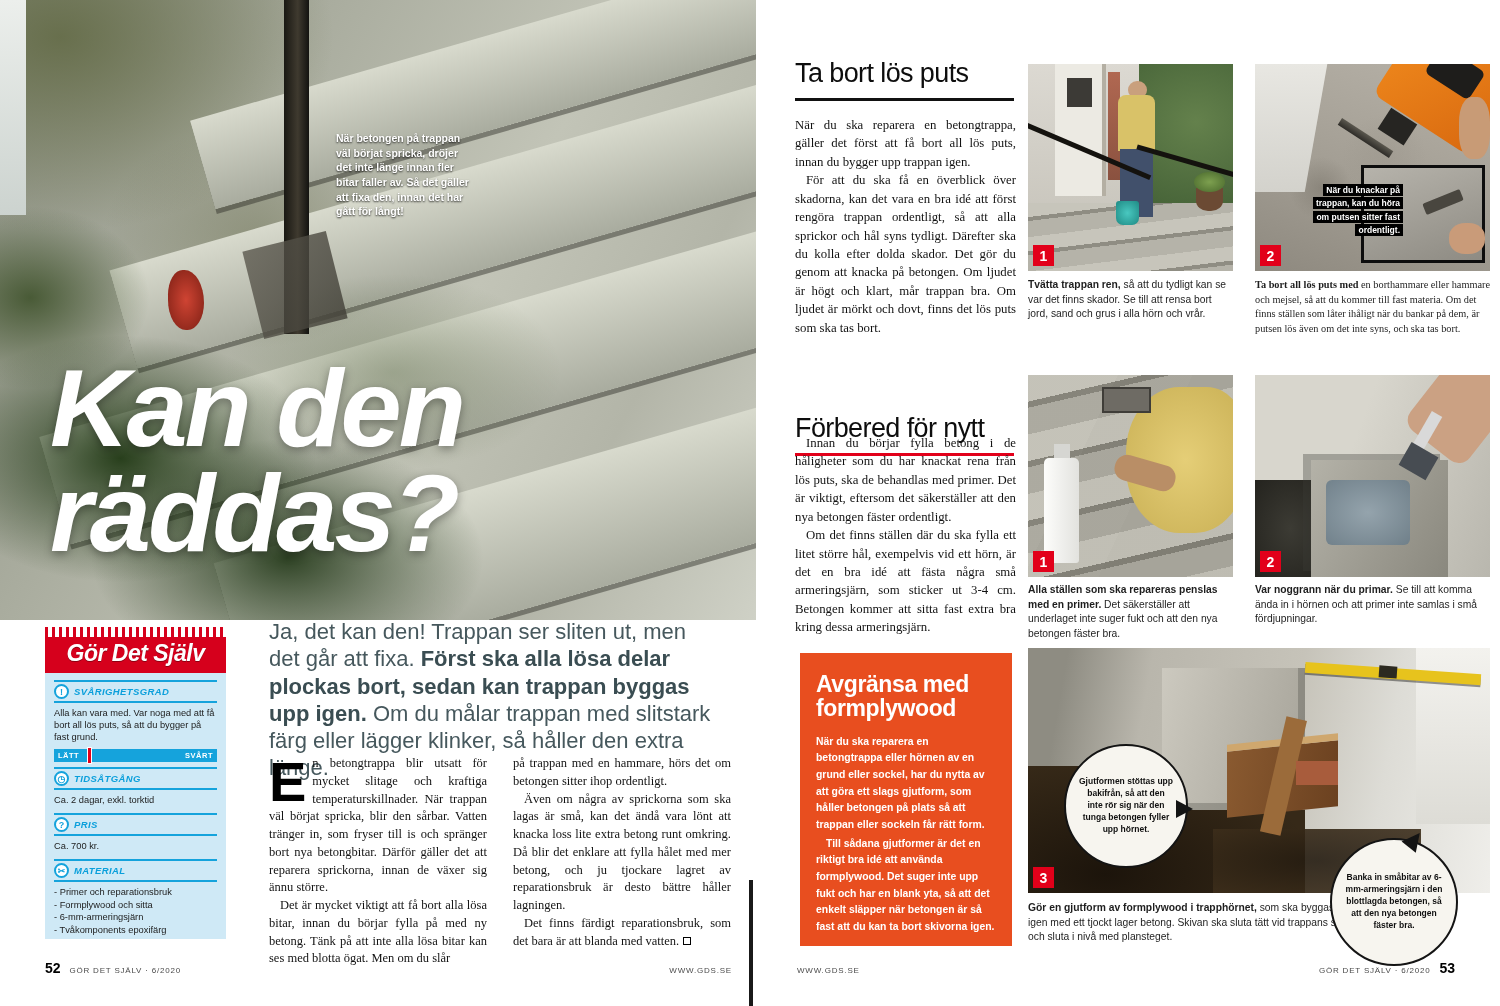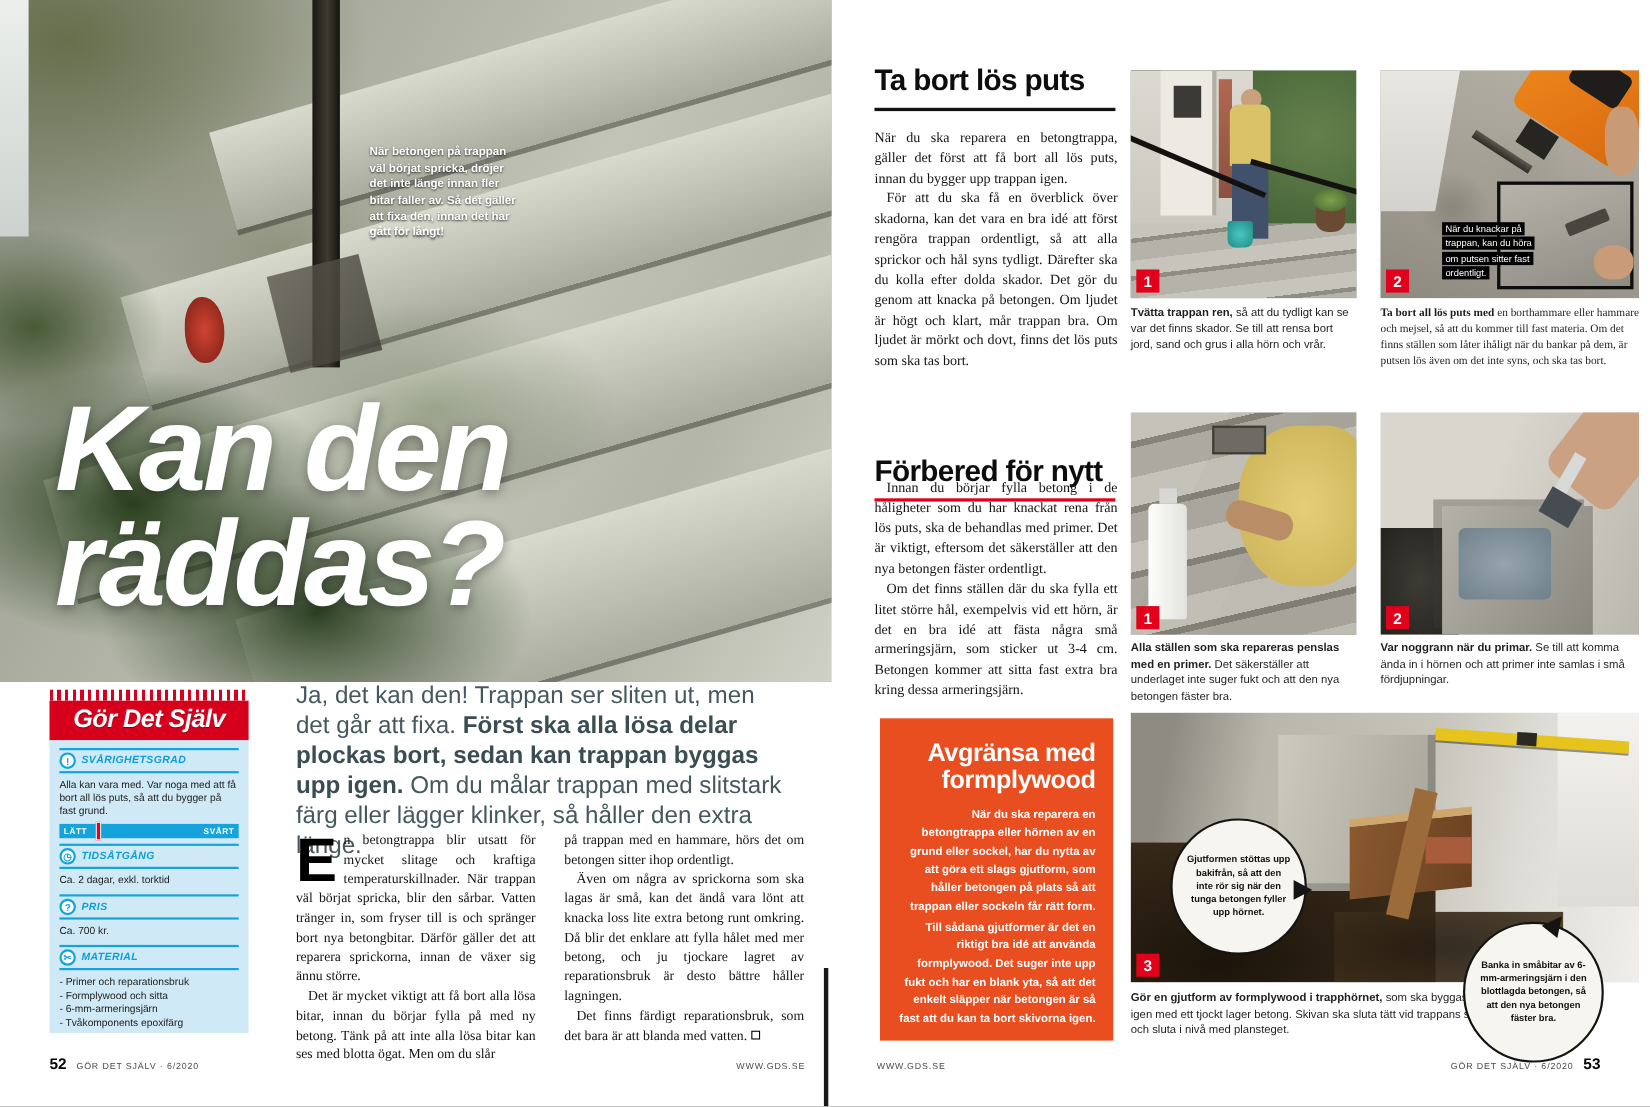--- a/index.html
+++ b/index.html
@@ -62,21 +62,21 @@
 
   
   .footer { top:959px; display:flex; justify-content:space-between; align-items:baseline; }
   .footer-l { left:45px;  width:687px; }
   .footer-r { left:797px; width:658px; }
   .pgnum { font-weight:bold; font-size:14px; color:#000; }
   .mag { font-size:8px; color:#4a4a4a; letter-spacing:.8px; }
   .gutter { left:749px; top:880px; width:4px; height:126px; background:#191919; }
 
   
-  .sec-h { width:219px; font-size:27px; font-weight:bold; letter-spacing:-.6px; color:#0d0d0d; padding-bottom:9px; }
+  .sec-h { width:219px; font-size:27px; font-weight:normal; letter-spacing:-.6px; color:#0d0d0d; padding-bottom:9px; }
   .h-dark { border-bottom:3px solid #111; }
   .h-red  { border-bottom:3px solid #e2001a;margin-top:37px; }
   .sec-b { width:221px; font-family:"Liberation Serif", serif; font-size:12.8px; line-height:1.44; color:#121212; text-align:justify; }
   .sec-b p.ind { text-indent:11px;font-family:Liberation Serif, serif; }
 
   .photo { overflow:hidden; }
   .badge { position:absolute; left:5px; bottom:5px; width:21px; height:21px; background:#e2001a; color:#fff; font-weight:bold; font-size:14px; display:flex; align-items:center; justify-content:center; z-index:4; }
   .cap { font-size:10.3px; line-height:1.42; color:#1e1e1e; }
   .cap .clead { font-weight:bold; }
 
@@ -105,21 +105,21 @@
       linear-gradient(200deg,#b7b2a8,#a19c92 60%,#8e897f); }
   .pd-wall { position:absolute; left:-6%; top:0; width:32%; height:62%; background:linear-gradient(#e8e7e2,#d3d2cc); transform:skewX(-10deg); }
   .pd-body { position:absolute; right:-5%; top:-12%; width:48%; height:45%; background:linear-gradient(120deg,#f08a1d,#d96a10); transform:rotate(33deg); border-radius:10px; }
   .pd-grip { position:absolute; right:4%; top:-4%; width:22%; height:16%; background:#1e1d1b; transform:rotate(33deg); border-radius:6px; }
   .pd-nose { position:absolute; right:33%; top:24%; width:13%; height:12%; background:#262522; transform:rotate(33deg); }
   .pd-chisel { position:absolute; right:40%; top:34%; width:26%; height:8px; background:linear-gradient(#5b584f,#2e2c28); transform:rotate(33deg); }
   .pd-hand { position:absolute; right:0; top:16%; width:13%; height:30%; background:#c89b76; border-radius:40%; }
   .pd-inset { position:absolute; right:2%; bottom:4%; width:53%; height:47%; background:linear-gradient(160deg,#b6b3ab,#8e8b83); border:3px solid #0d0d0d; }
   .pd-ihead { position:absolute; right:16%; top:30%; width:34%; height:13%; background:#49463f; transform:rotate(-22deg); border-radius:2px; }
   .pd-ihand { position:absolute; right:-2%; bottom:6%; width:30%; height:34%; background:#c99b79; border-radius:45%; }
-  .pd-text { position:absolute; left:56px; bottom:16px; width:92px; font-size:8.5px; font-weight:normal; line-height:1.55; color:#fff; z-index:3; }
+  .pd-text { position:absolute; left:56px; bottom:34px; width:92px; text-align:right; font-size:8.5px; font-weight:bold; line-height:1.55; color:#fff; z-index:3; }
   .pd-text span { background:#000; padding:1px 3px; box-decoration-break:clone; -webkit-box-decoration-break:clone; }
 
   
   .ph-prime1 { left:1028px; top:375px; width:205px; height:202px;
     background:linear-gradient(115deg,#c9c7bd 0 30%,#a3a198 30% 55%,#8b897f 55% 100%); }
   .pp-steps { position:absolute; inset:0; background:repeating-linear-gradient(167deg,#c4c2b8 0 26px,#7f7d73 26px 32px,#a9a79d 32px 58px); opacity:.9; }
   .pp-shirt { position:absolute; right:-6%; top:6%; width:58%; height:72%; background:radial-gradient(#e5ce77,#c9b055); border-radius:45% 32% 42% 45%; }
   .pp-arm { position:absolute; right:28%; top:42%; width:30%; height:13%; background:#b98e66; transform:rotate(16deg); border-radius:12px; }
   .pp-trowel { position:absolute; left:36%; top:6%; width:24%; height:13%; background:#6e6b64; border:2px solid #3f3d38; }
   .pp-bottle { position:absolute; left:8%; bottom:7%; width:17%; height:52%; background:linear-gradient(90deg,#fdfdfb,#e2e2de); border-radius:5px 5px 3px 3px; }
@@ -151,21 +151,21 @@
   .pb-level { position:absolute; right:2%; top:8%; width:38%; height:11px; background:#e7c31d; transform:rotate(4deg); box-shadow:0 2px 0 rgba(0,0,0,.4); }
   .pb-levelmark { position:absolute; right:20%; top:7.5%; width:4%; height:12px; background:#2c2a20; transform:rotate(4deg); }
 
   .bubble { position:absolute; z-index:8; background:#f7f5ef; border:2px solid #141414; border-radius:50%; display:flex; align-items:center; justify-content:center; text-align:center; font-size:8.5px; font-weight:bold; line-height:1.4; color:#101010; padding:13px; }
   .bub1 { left:1064px; top:744px; width:124px; height:124px; }
   .bub1::before { content:""; position:absolute; right:-16px; top:54px; border:9px solid rgba(0,0,0,0); border-left:17px solid #141414; }
   .bub2 { left:1330px; top:838px; width:128px; height:128px; }
   .bub2::before { content:""; position:absolute; top:-17px; right:30px; border:9px solid rgba(0,0,0,0); border-bottom:18px solid #141414; transform:rotate(38deg); }
 
   
-  .obox { left:800px; top:653px; width:212px; height:293px; background:#e84e1f; color:#fff; padding:20px 16px;text-align:right; }
+  .obox { left:800px; top:653px; width:212px; height:293px; background:#e84e1f; color:#fff; padding:20px 16px; }
   .obox-h { font-size:23px; font-weight:bold; line-height:1.04; letter-spacing:-.4px; margin-bottom:13px; }
   .obox-p { font-size:10.4px; font-weight:bold; line-height:1.6; }
   .obox-p.ind { text-indent:10px; margin-top:2px; }
 </style>
 </head>
 <body>
 
 <div id="canvas">
 
   <div class="abs hero photo">

